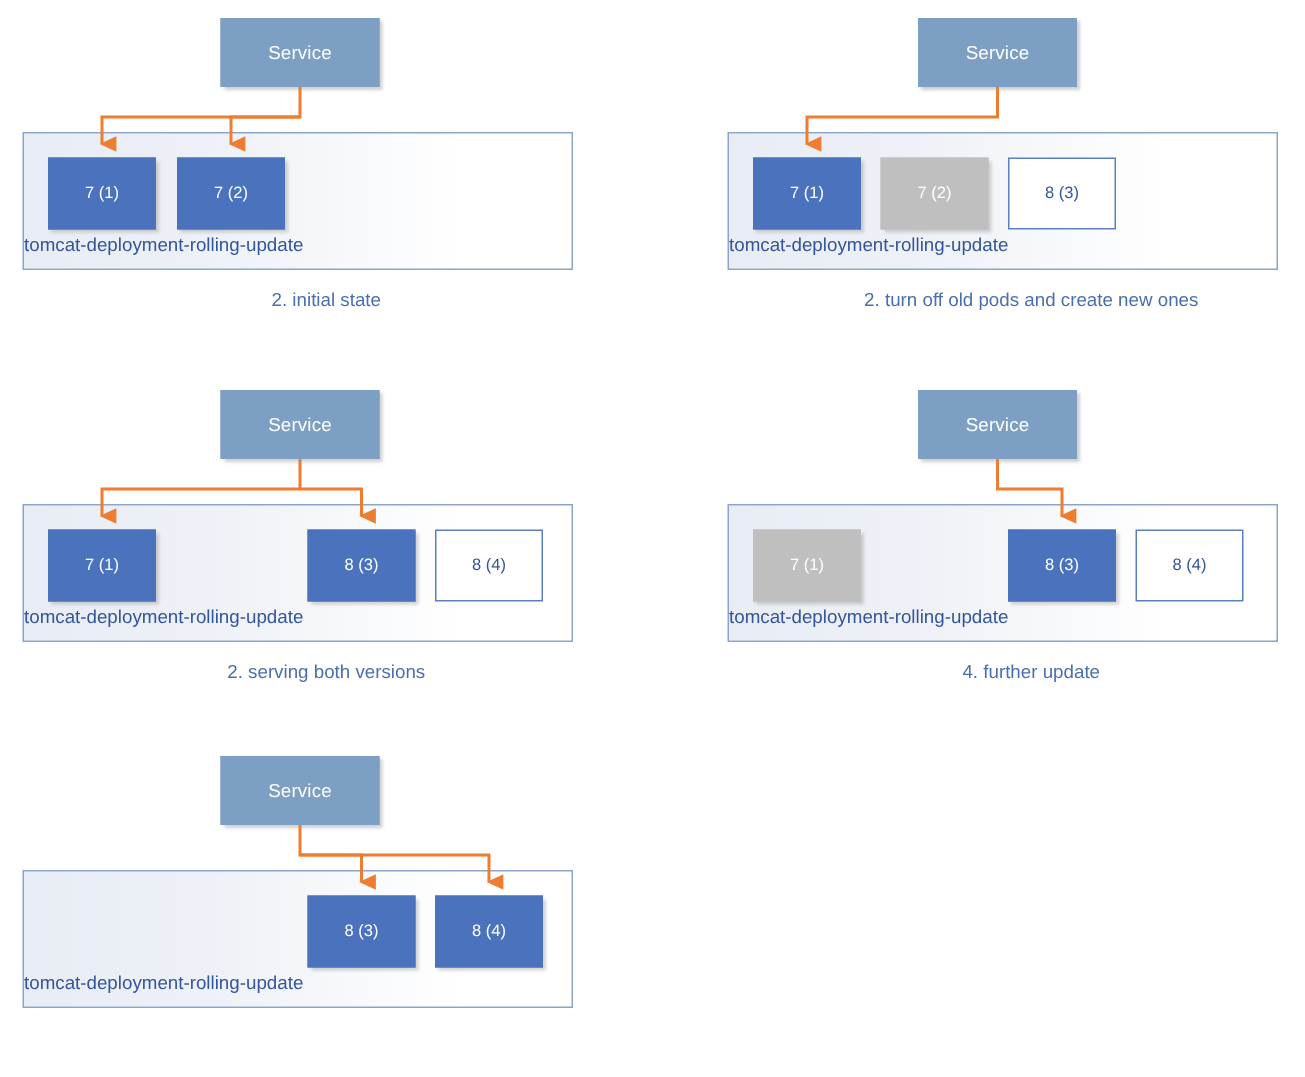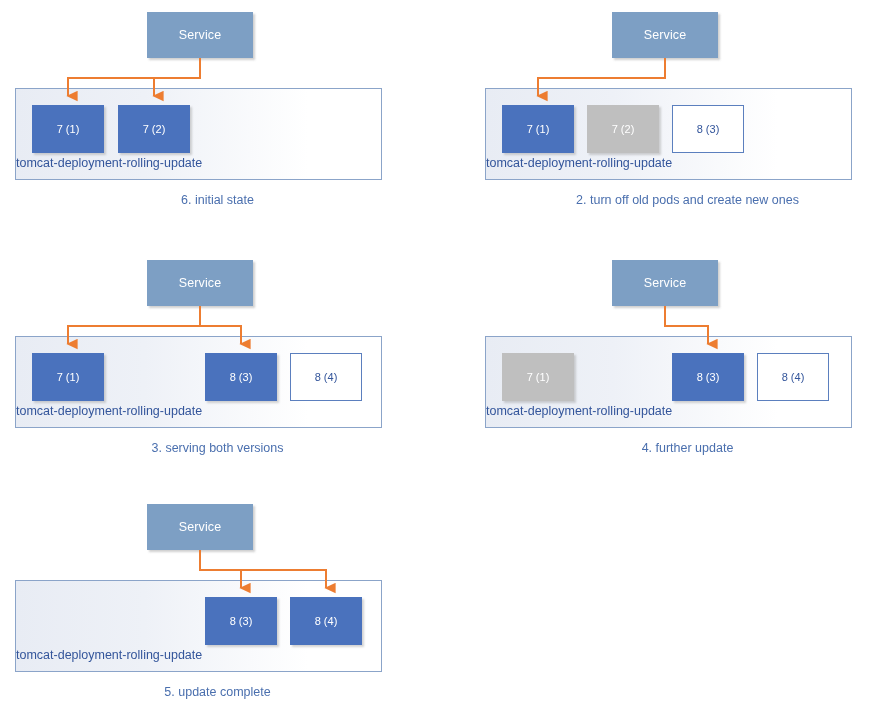--- a/index.html
+++ b/index.html
@@ -126,21 +126,21 @@
       <div class="deployment-label">tomcat-deployment-rolling-update</div>
     </div>
 
     <div class="pod active" style="left:32px; top:105px;">
       <span>7 (1)</span>
     </div>
     <div class="pod active" style="left:118px; top:105px;">
       <span>7 (2)</span>
     </div>
 
-    <div class="caption" style="left:0px; top:193px; width:435px;">6. initial state</div>
+    <div class="caption" style="left:0px; top:193px; width:435px;">2. initial state</div>
   </div>
 
   <div class="panel" style="left:470px; top:0px;">
     <div class="service-box" style="left:142px; top:12px;">
       <span>Service</span>
     </div>
 
     <div class="deployment-box" style="left:15px; top:88px;">
       <div class="deployment-label">tomcat-deployment-rolling-update</div>
     </div>
@@ -170,21 +170,21 @@
     <div class="pod active" style="left:32px; top:105px;">
       <span>7 (1)</span>
     </div>
     <div class="pod active" style="left:205px; top:105px;">
       <span>8 (3)</span>
     </div>
     <div class="pod pending" style="left:290px; top:105px;">
       <span>8 (4)</span>
     </div>
 
-    <div class="caption" style="left:0px; top:193px; width:435px;">3. serving both versions</div>
+    <div class="caption" style="left:0px; top:193px; width:435px;">2. serving both versions</div>
   </div>
 
   <div class="panel" style="left:470px; top:248px;">
     <div class="service-box" style="left:142px; top:12px;">
       <span>Service</span>
     </div>
 
     <div class="deployment-box" style="left:15px; top:88px;">
       <div class="deployment-label">tomcat-deployment-rolling-update</div>
     </div>
@@ -211,21 +211,20 @@
       <div class="deployment-label">tomcat-deployment-rolling-update</div>
     </div>
 
     <div class="pod active" style="left:205px; top:105px;">
       <span>8 (3)</span>
     </div>
     <div class="pod active" style="left:290px; top:105px;">
       <span>8 (4)</span>
     </div>
 
-    <div class="caption" style="left:0px; top:193px; width:435px;">5. update complete</div>
   </div>
 
   <svg class="connectors" viewBox="0 0 870 718">
     <defs>
       <marker id="ah" markerWidth="7" markerHeight="7" refX="2.6" refY="5.4" orient="auto" markerUnits="strokeWidth">
         <path d="M0,0.6 L5.2,0.6 L2.6,6.2 z" fill="#ed7d31"></path>
       </marker>
     </defs>
 
     <g stroke="#ed7d31" stroke-width="2" fill="none">

